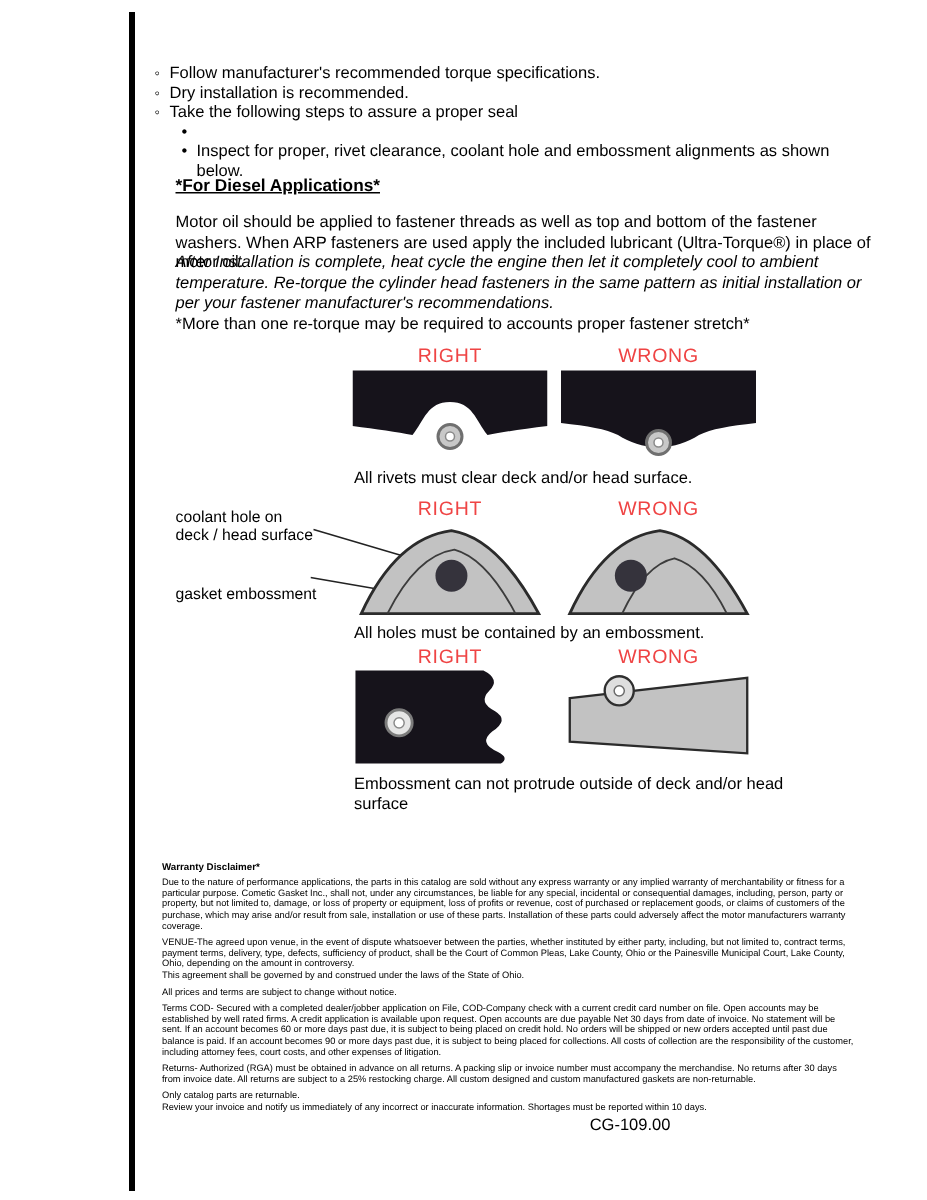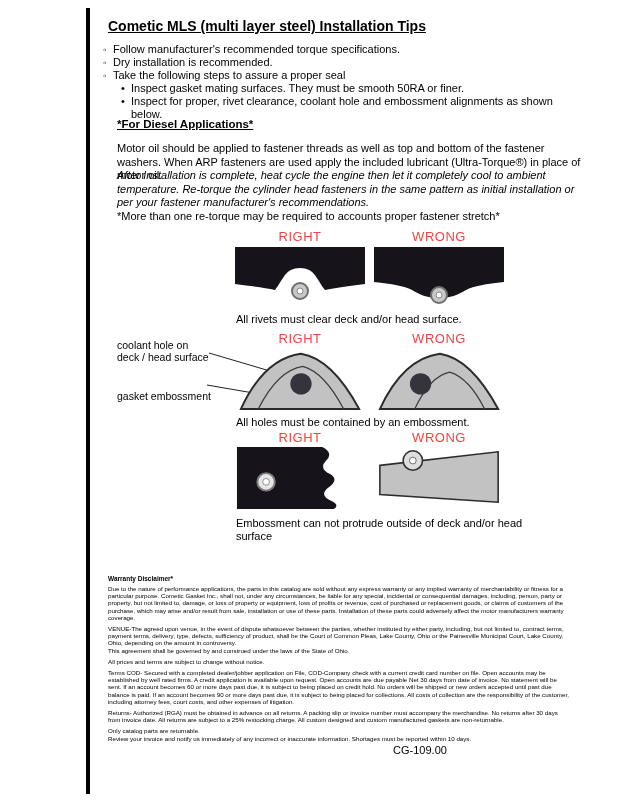--- a/index.html
+++ b/index.html
@@ -36,38 +36,36 @@
   .warranty p { margin:0 0 4px; white-space:pre-line; }
   .footer { left:378px; top:744px; width:84px; text-align:center; font-size:11px; }
 </style>
 </head>
 <body>
 
 <div class="page">
 
   <div class="abs left-rule"></div>
 
-  <div class="abs title">Cometic MLS (multi layer steel) Installation Tips</div>
 
   <div class="abs tips">
     <div class="tip">
       <span class="m">◦</span>
       <span>Follow manufacturer's recommended torque specifications.</span>
     </div>
     <div class="tip">
       <span class="m">◦</span>
       <span>Dry installation is recommended.</span>
     </div>
     <div class="tip">
       <span class="m">◦</span>
       <span>Take the following steps to assure a proper seal</span>
     </div>
     <div class="tip sub">
       <span class="m">•</span>
-      <span>Inspect gasket mating surfaces.  They must be smooth 50RA or finer.</span>
     </div>
     <div class="tip sub">
       <span class="m">•</span>
       <span>Inspect for proper, rivet clearance, coolant hole and embossment alignments as shown below.</span>
     </div>
   </div>
 
   <div class="abs diesel-head">*For Diesel Applications*</div>
   <div class="abs para p1">Motor oil should be applied to fastener threads as well as top and bottom of the fastener washers. When ARP fasteners are used apply the included lubricant (Ultra-Torque®) in place of motor oil.</div>
   <div class="abs para p2">After Installation is complete, heat cycle the engine then let it completely cool to ambient temperature. Re-torque the cylinder head fasteners in the same pattern as initial installation or per your fastener manufacturer's recommendations.</div>

